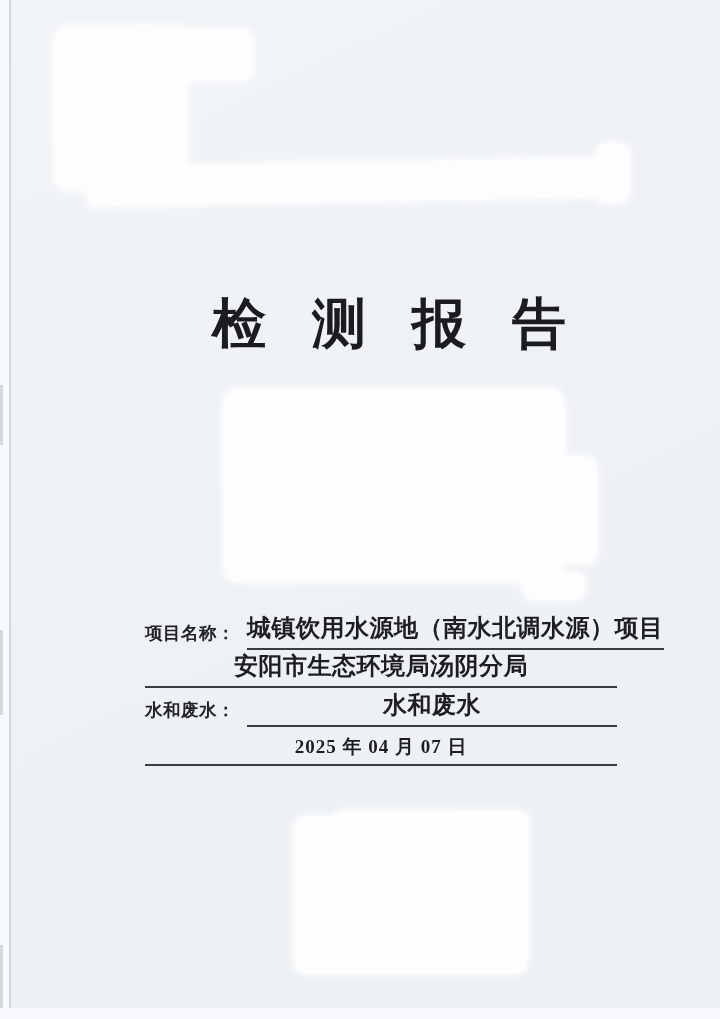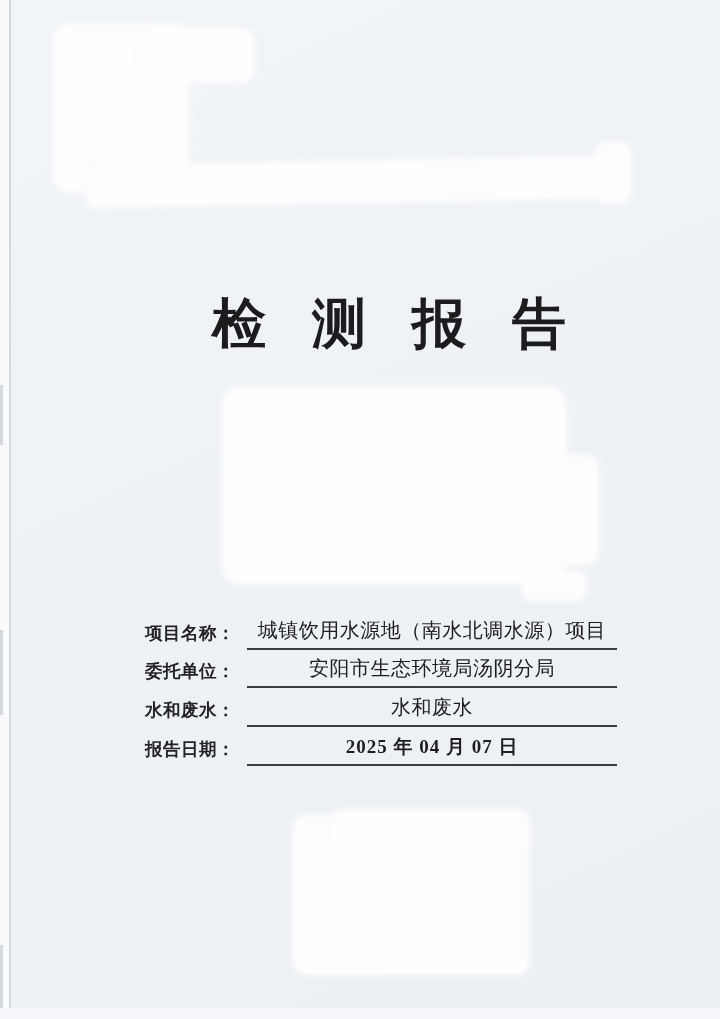--- a/index.html
+++ b/index.html
@@ -83,22 +83,22 @@
     font-size: 17.5px;
     color: #232326;
     padding-bottom: 5px;
     letter-spacing: 0.5px;
     white-space: nowrap;
   }
   .fvalue {
     flex: 1;
     border-bottom: 2px solid #3b3b40;
     text-align: center;
-    font-weight: 400;
-    font-size: 20px;
+    font-weight: 700;
+    font-size: 24px;
     color: #1e1e21;
     padding-bottom: 4px;
     letter-spacing: 0.5px;
     white-space: nowrap;
   }
   .frow.date .fvalue {
     font-family: "Liberation Serif", "DejaVu Serif", serif;
     font-weight: 700;
     font-size: 19px;
     letter-spacing: 1px;
@@ -126,29 +126,27 @@
   <div class="redact r-mid-main"></div>
   <div class="redact r-mid-tab"></div>
   <div class="redact r-mid-tab2"></div>
 
   <div class="form">
     <div class="frow">
       <div class="flabel">项目名称：</div>
       <div class="fvalue">城镇饮用水源地（南水北调水源）项目</div>
     </div>
     <div class="frow">
-      <div class="flabel">委托单位：</div>
       <div class="fvalue">安阳市生态环境局汤阴分局</div>
     </div>
     <div class="frow">
       <div class="flabel">水和废水：</div>
       <div class="fvalue">水和废水</div>
     </div>
     <div class="frow date">
-      <div class="flabel">报告日期：</div>
       <div class="fvalue">2025 年 04 月 07 日</div>
     </div>
   </div>
 
   <div class="redact r-bot-main"></div>
   <div class="redact r-bot-wing"></div>
 
 </div>
 
 </body></html>

